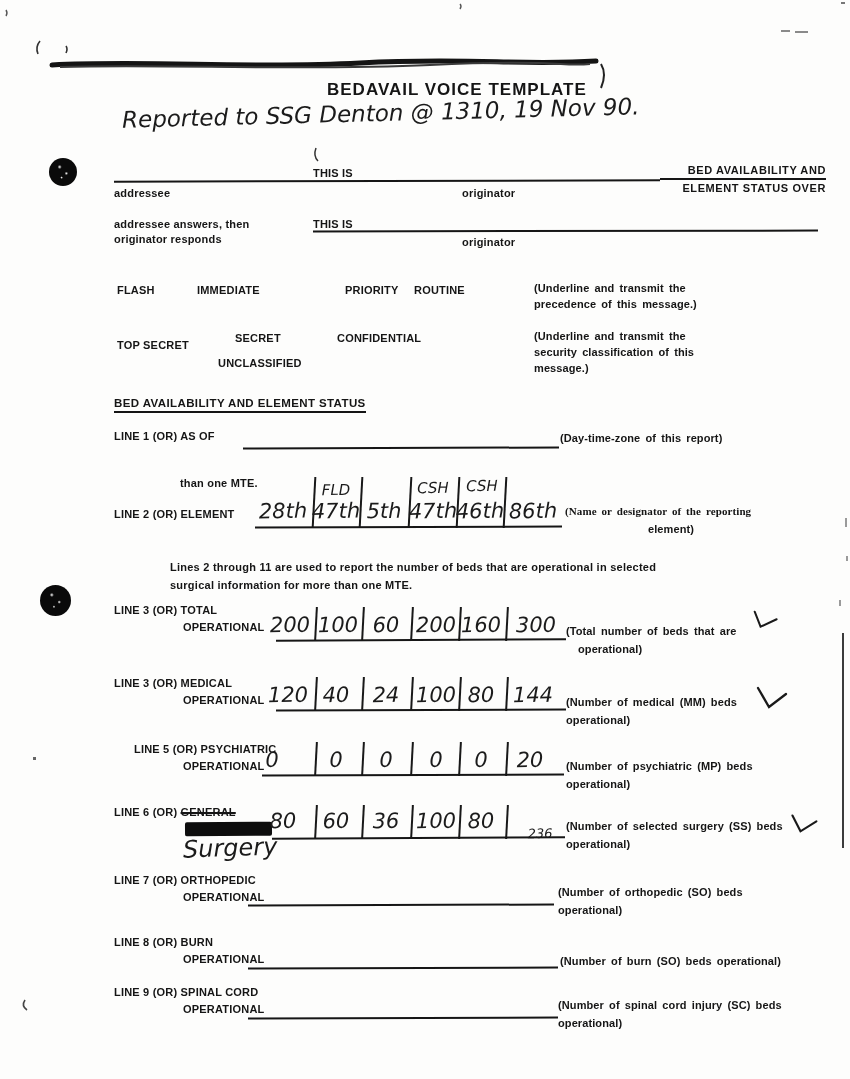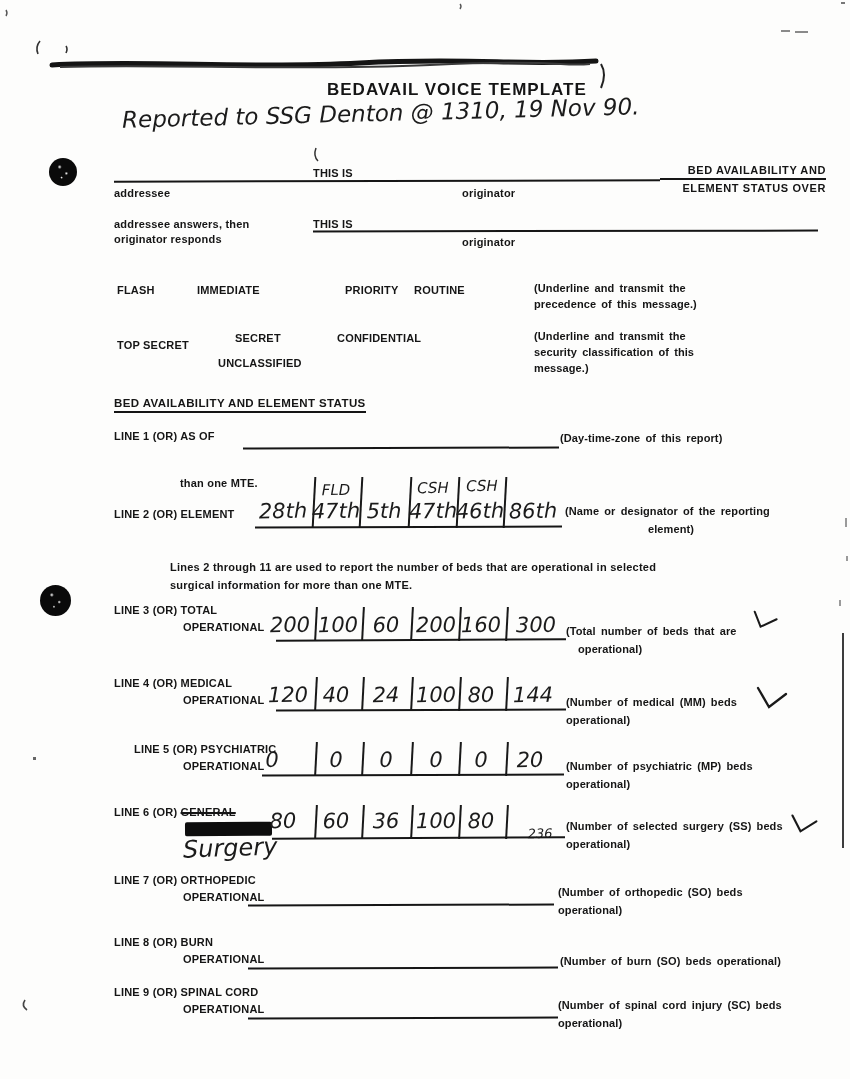--- a/index.html
+++ b/index.html
@@ -105,21 +105,21 @@
     <div class="sep" style="left:409px;top:477px;height:51px;"></div>
     <div class="sep" style="left:457px;top:477px;height:51px;"></div>
     <div class="sep" style="left:504px;top:477px;height:51px;"></div>
     <div class="hw hwc" style="left:283px;top:499px;font-style:italic;">28th</div>
     <div class="hw hwc" style="left:336px;top:499px;">47th</div>
     <div class="hw hwc" style="left:384px;top:499px;">5th</div>
     <div class="hw hwc" style="left:433px;top:499px;">47th</div>
     <div class="hw hwc" style="left:480px;top:499px;">46th</div>
     <div class="hw hwc" style="left:533px;top:499px;">86th</div>
     <div class="rule" style="left:255px;top:526px;width:307px;transform:rotate(-.2deg);"></div>
-    <div class="note" style="left:565px;top:505px;">(Name or designator of the reporting</div>
+    <div class="note" style="left:565px;top:505px;font-family:Liberation Serif, serif;">(Name or designator of the reporting</div>
     <div class="note" style="left:648px;top:523px;">element)</div>
   </div>
 
   <div class="lbl" style="left:170px;top:561px;letter-spacing:.25px;">Lines 2 through 11 are used to report the number of beds that are operational in selected</div>
   <div class="lbl" style="left:170px;top:579px;letter-spacing:.25px;">surgical information for more than one MTE.</div>
 
   <div>
     <div class="lbl" style="left:114px;top:604px;">LINE 3 (OR) TOTAL</div>
     <div class="lbl" style="left:183px;top:621px;">OPERATIONAL</div>
     <div class="sep" style="left:315px;top:607px;height:34px;"></div>
@@ -135,21 +135,21 @@
     <div class="hw hwc" style="left:536px;top:613px;">300</div>
     <div class="rule" style="left:276px;top:639px;width:290px;transform:rotate(-.25deg);"></div>
     <div class="note" style="left:566px;top:625px;">(Total number of beds that are</div>
     <div class="note" style="left:578px;top:643px;">operational)</div>
     <svg class="check" style="left:750px;top:610px;transform:rotate(8deg);" width="28" height="22" viewBox="0 0 32 24">
         <polyline points="4,3 13,19 30,8"></polyline>
       </svg>
   </div>
 
   <div>
-    <div class="lbl" style="left:114px;top:677px;">LINE 4 (OR) MEDICAL</div>
+    <div class="lbl" style="left:114px;top:677px;">LINE 3 (OR) MEDICAL</div>
     <div class="lbl" style="left:183px;top:694px;">OPERATIONAL</div>
     <div class="sep" style="left:315px;top:677px;height:34px;"></div>
     <div class="sep" style="left:362px;top:677px;height:34px;"></div>
     <div class="sep" style="left:411px;top:677px;height:34px;"></div>
     <div class="sep" style="left:459px;top:677px;height:34px;"></div>
     <div class="sep" style="left:506px;top:677px;height:34px;"></div>
     <div class="hw hwc" style="left:288px;top:683px;">120</div>
     <div class="hw hwc" style="left:336px;top:683px;">40</div>
     <div class="hw hwc" style="left:386px;top:683px;">24</div>
     <div class="hw hwc" style="left:436px;top:683px;">100</div>

